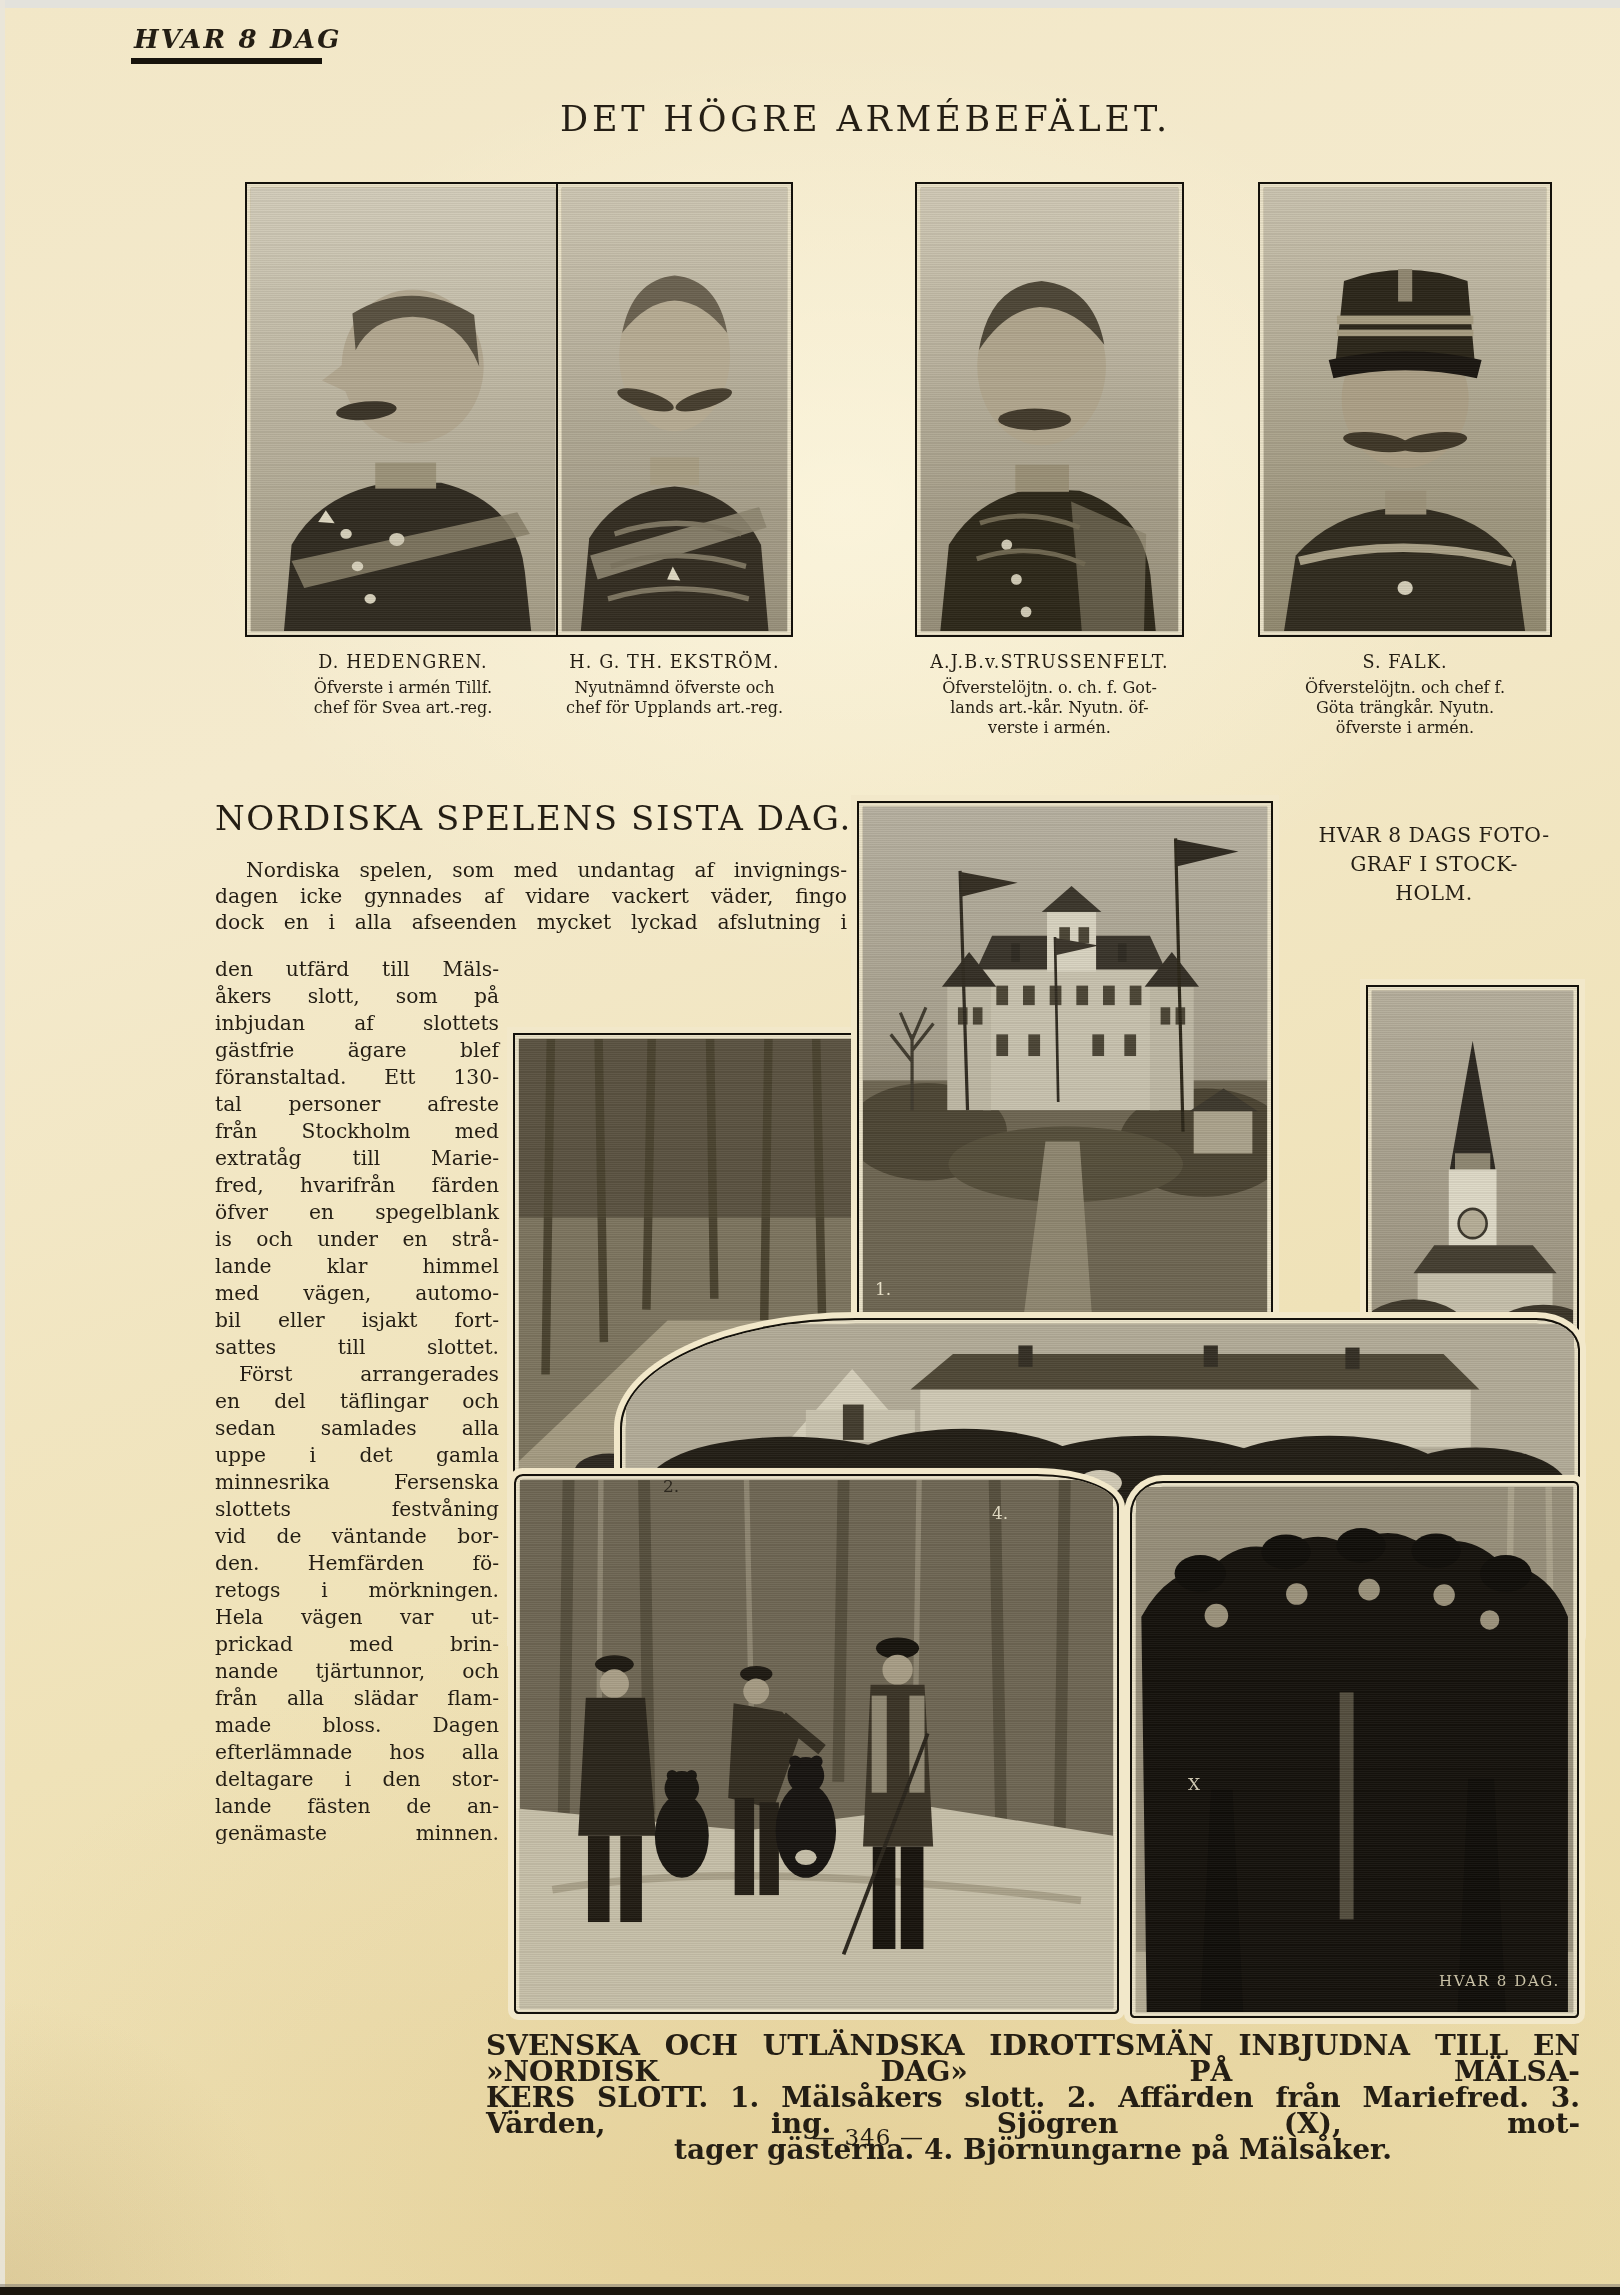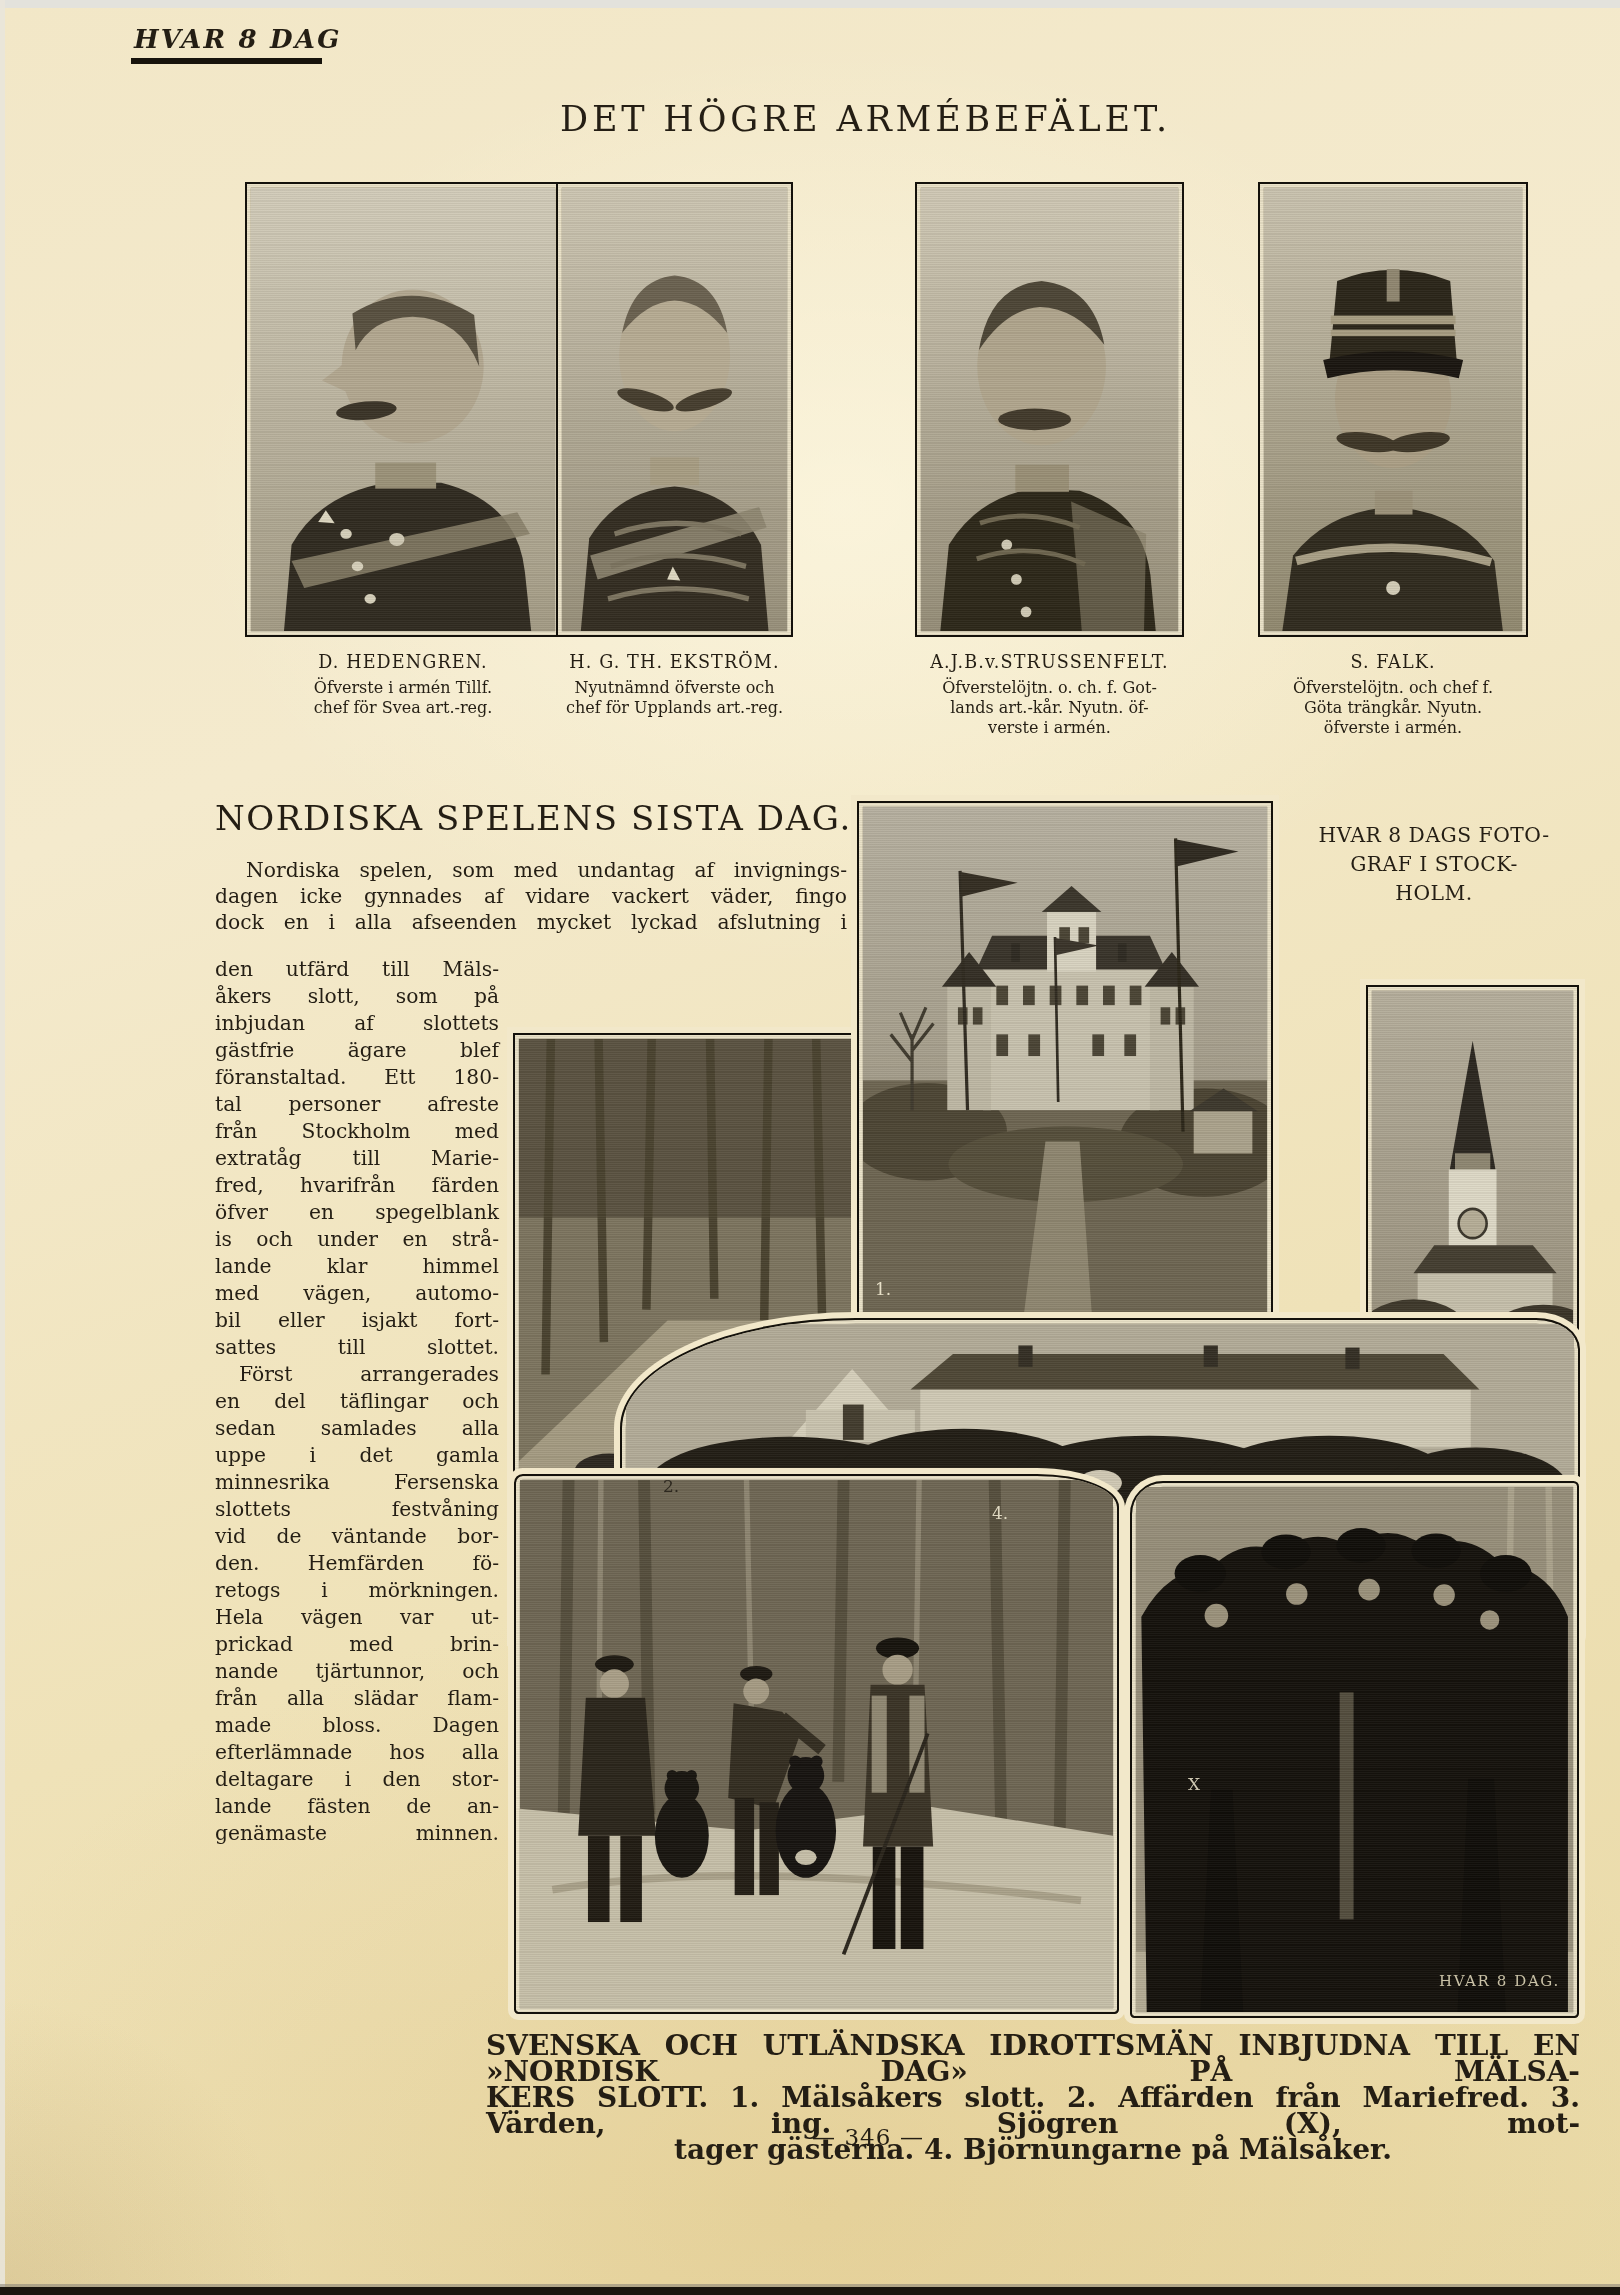--- a/index.html
+++ b/index.html
@@ -158,21 +158,21 @@
     <figcaption>
       <div class="off-name">A.J.B.v.STRUSSENFELT.</div>
       <div class="off-desc">
           <div class="cap-ln">Öfverstelöjtn. o. ch. f. Got-</div>
           <div class="cap-ln">lands art.-kår. Nyutn. öf-</div>
           <div class="cap-ln">verste i armén.</div>
         </div>
     </figcaption>
   </figure>
 
-  <figure class="officer" style="left:1258px;width:270px;">
+  <figure class="officer" style="left:1258px;width:294px;">
     <div class="photo">
       <svg viewBox="0 0 480 820" preserveAspectRatio="none">
         <defs>
             <linearGradient id="p4bg" x1="0" y1="0" x2="0" y2="1">
           <stop offset="0" stop-color="#c9c2af"></stop>
               <stop offset="1" stop-color="#90886f"></stop>
             </linearGradient>
           </defs>
         <rect width="480" height="820" fill="url(#p4bg)"></rect>
         <ellipse cx="240" cy="390" rx="108" ry="128" fill="#ab9f86"></ellipse>
@@ -203,21 +203,21 @@
   <div class="intro">
       <div class="jline">Nordiska spelen, som med undantag af invignings-</div>
       <div class="jline">dagen icke gynnades af vidare vackert väder, fingo</div>
       <div class="jline">dock en i alla afseenden mycket lyckad afslutning i</div>
     </div>
   <div class="column">
       <div class="jline">den utfärd till Mäls-</div>
       <div class="jline">åkers slott, som på</div>
       <div class="jline">inbjudan af slottets</div>
       <div class="jline">gästfrie ägare blef</div>
-      <div class="jline">föranstaltad. Ett 180-</div>
+      <div class="jline">föranstaltad. Ett 130-</div>
       <div class="jline">tal personer afreste</div>
       <div class="jline">från Stockholm med</div>
       <div class="jline">extratåg till Marie-</div>
       <div class="jline">fred, hvarifrån färden</div>
       <div class="jline">öfver en spegelblank</div>
       <div class="jline">is och under en strå-</div>
       <div class="jline">lande klar himmel</div>
       <div class="jline">med vägen, automo-</div>
       <div class="jline">bil eller isjakt fort-</div>
       <div class="jline">sattes till slottet.</div>

